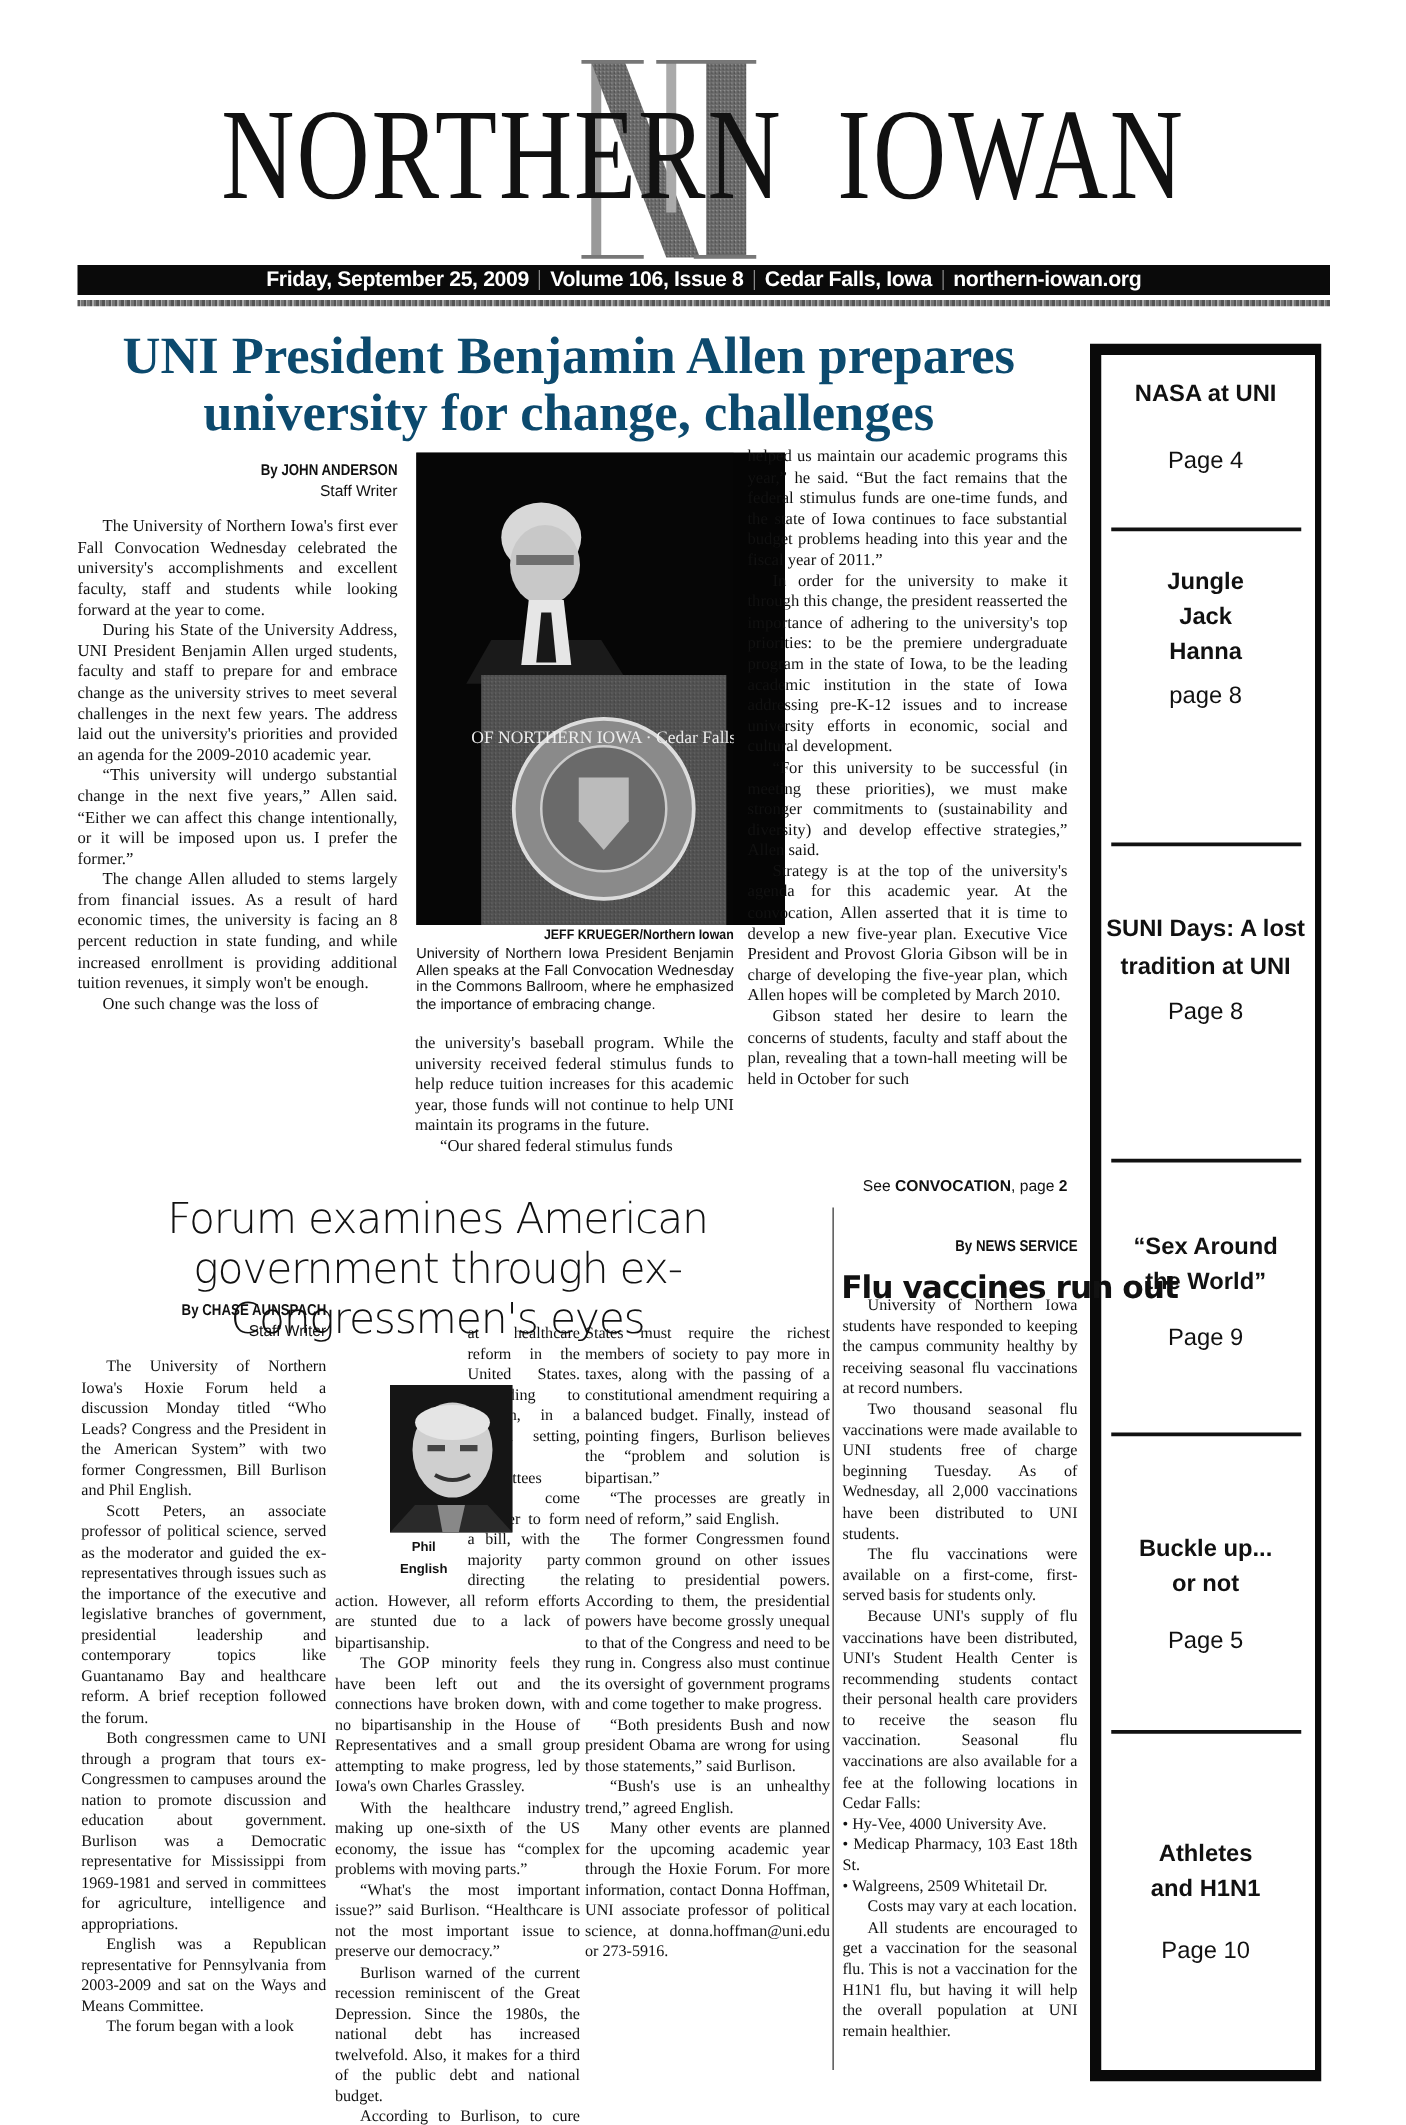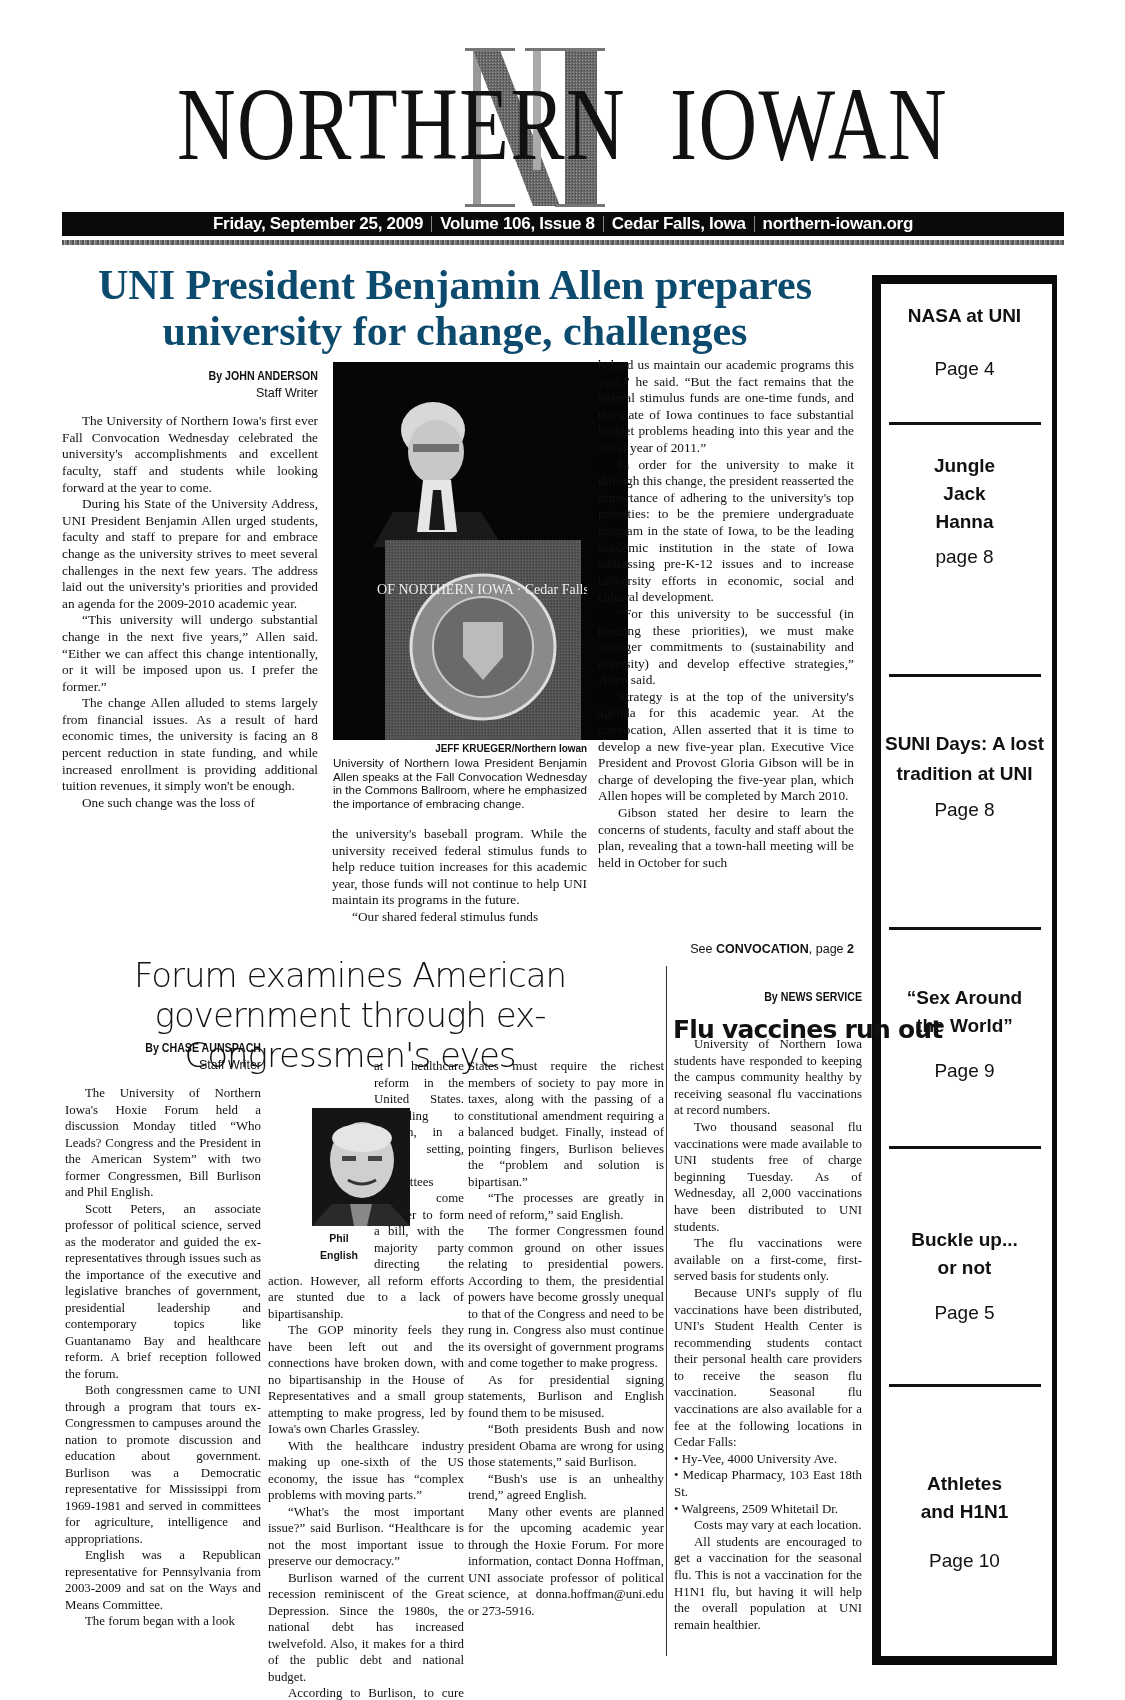--- a/index.html
+++ b/index.html
@@ -221,21 +221,20 @@
   <p>With the healthcare industry making up one-sixth of the US economy, the issue has “complex problems with moving parts.”</p>
   <p>“What's the most important issue?” said Burlison. “Healthcare is not the most important issue to preserve our democracy.”</p>
   <p>Burlison warned of the current recession reminiscent of the Great Depression. Since the 1980s, the national debt has increased twelvefold. Also, it makes for a third of the public debt and national budget.</p>
   <p>According to Burlison, to cure the debt problem, the United</p>
 </div>
 
 <div class="col c6">
   <p style="text-indent:0">States must require the richest members of society to pay more in taxes, along with the passing of a constitutional amendment requiring a balanced budget. Finally, instead of pointing fingers, Burlison believes the “problem and solution is bipartisan.”</p>
   <p>“The processes are greatly in need of reform,” said English.</p>
   <p>The former Congressmen found common ground on other issues relating to presidential powers. According to them, the presidential powers have become grossly unequal to that of the Congress and need to be rung in. Congress also must continue its oversight of government programs and come together to make progress.</p>
-  <p>As for presidential signing statements, Burlison and English found them to be misused.</p>
   <p>“Both presidents Bush and now president Obama are wrong for using those statements,” said Burlison.</p>
   <p>“Bush's use is an unhealthy trend,” agreed English.</p>
   <p>Many other events are planned for the upcoming academic year through the Hoxie Forum. For more information, contact Donna Hoffman, UNI associate professor of political science, at donna.hoffman@uni.edu or 273-5916.</p>
 </div>
 
 <div class="vline"></div>
 
 <h3 class="h3">Flu vaccines run out</h3>
 <div class="byline h3-by">By NEWS SERVICE</div>
 <div class="col c7">

